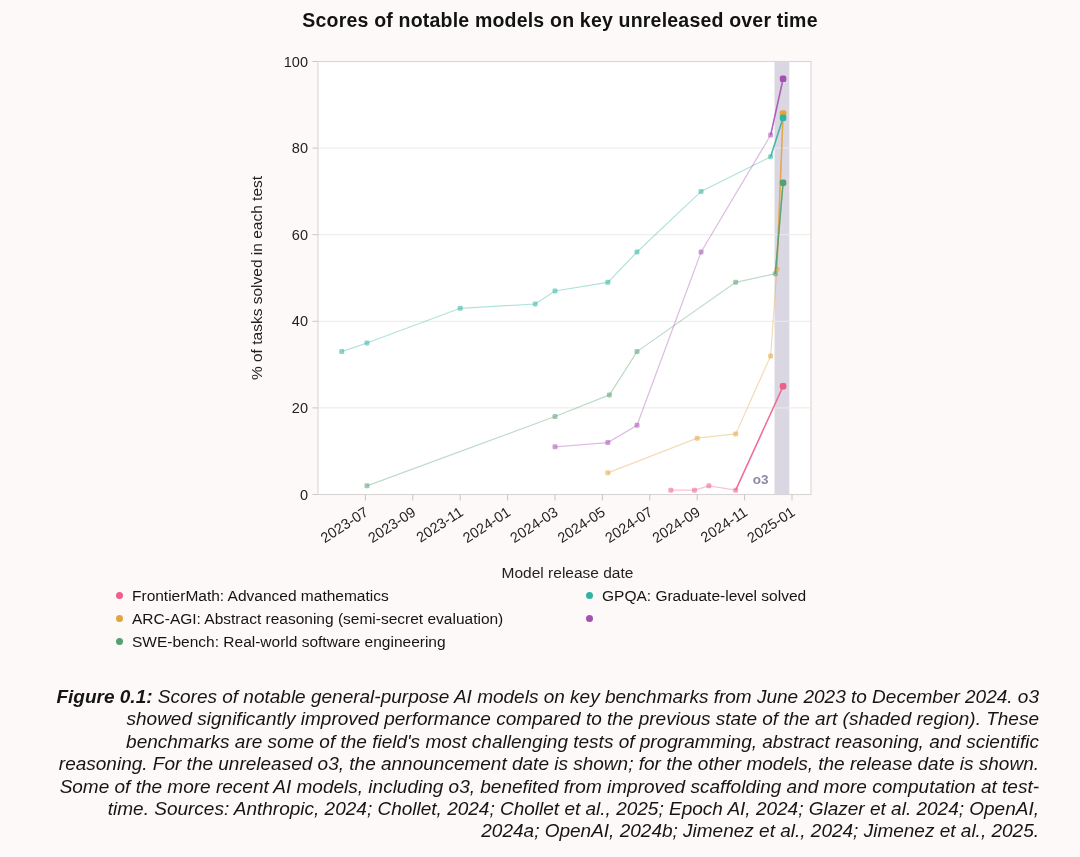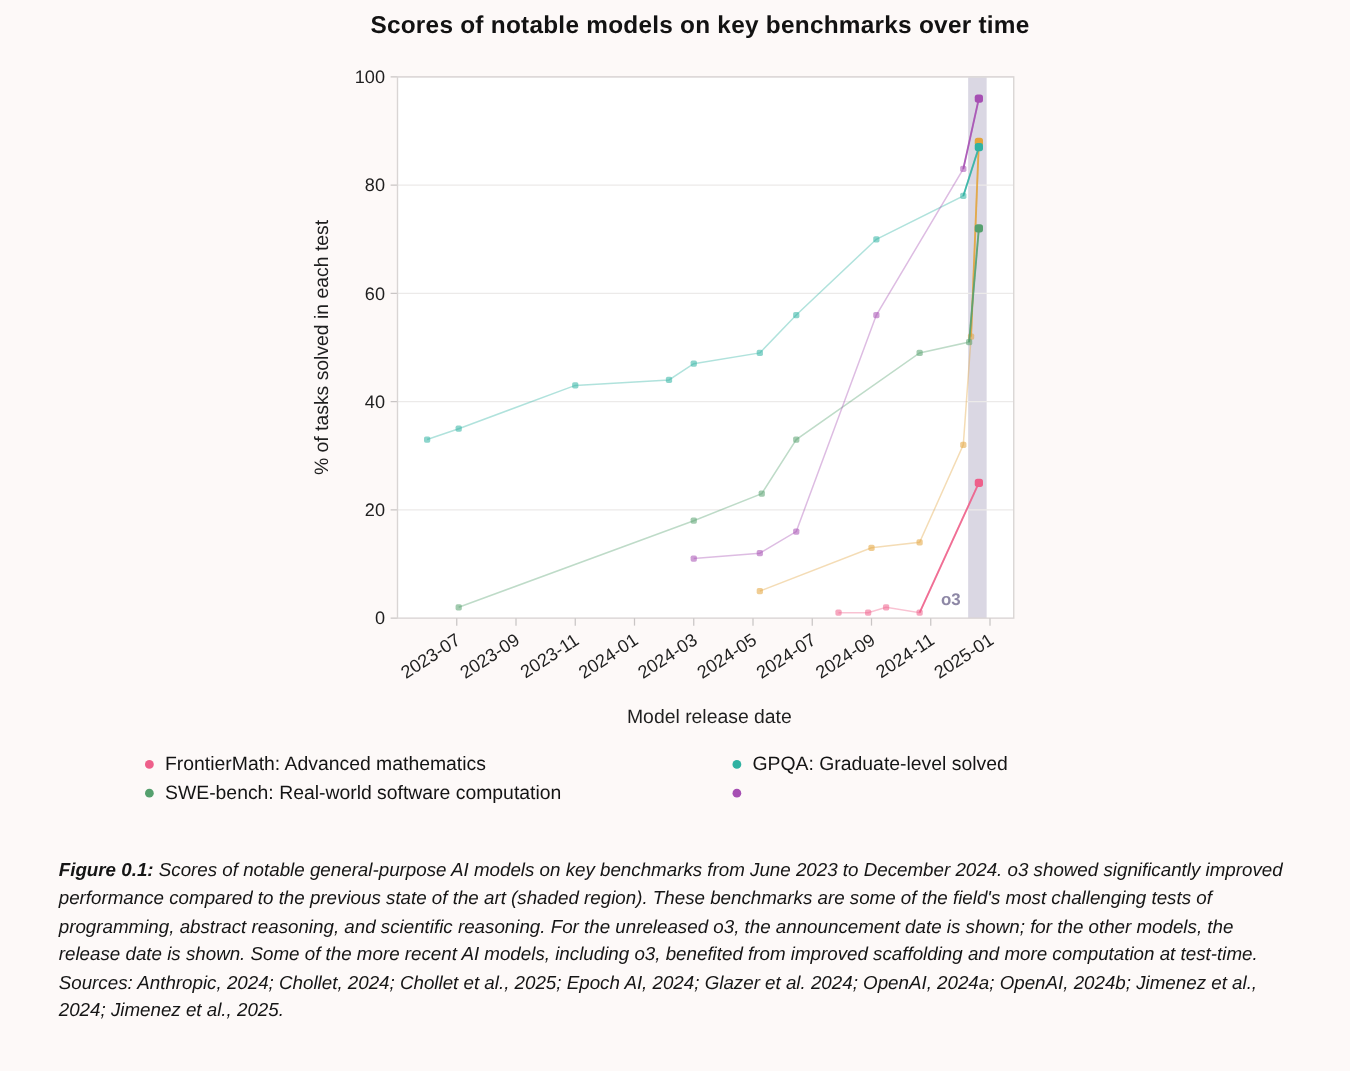--- a/index.html
+++ b/index.html
@@ -15,36 +15,36 @@
     position:absolute;top:9px;left:60px;width:1000px;
     text-align:center;font-size:19.5px;font-weight:600;letter-spacing:.2px;color:#121212;
     z-index:2;
   }
   #chart-svg{position:absolute;top:0;left:0;z-index:1;}
   svg{font-family:"Liberation Sans", sans-serif;}
   .legend{
     position:absolute;top:584px;left:0;width:1080px;z-index:2;
     font-size:15.5px;color:#141414;
   }
-  .legend-col{position:absolute;top:16px;}
+  .legend-col{position:absolute;top:0;}
   .legend-col.c0{left:116px;}
   .legend-col.c1{left:586px;}
   .legend-item{display:flex;align-items:center;height:23px;gap:9px;white-space:nowrap;}
   .legend-dot{width:7px;height:7px;border-radius:50%;flex:0 0 auto;display:inline-block;}
   .caption{
     position:absolute;top:686px;left:47px;width:992px;z-index:2;
-    font-size:15px;font-style:italic;line-height:22.4px;color:#151515;margin:0;
+    font-size:19px;font-style:italic;line-height:22.4px;color:#151515;margin:0;text-align:right;
   }
   .caption strong{font-weight:bold;}
 </style>
 </head>
 <body>
 
 <div id="stage">
-  <div class="chart-title">Scores of notable models on key benchmarks over time</div>
+  <div class="chart-title">Scores of notable models on key unreleased over time</div>
 
   <svg id="chart-svg" width="1080" height="620" viewBox="0 0 1080 620">
       <rect x="318" y="61.5" width="493" height="433" fill="#ffffff"></rect>
       <rect x="774.5286465177398" y="61.5" width="14.793035479631953" height="433" fill="#d8d5e2" opacity="0.95"></rect>
       <line x1="312.5" y1="494.5" x2="318" y2="494.5" stroke="#c9c5c5" stroke-width="1"></line>
       <text x="308" y="499.5" text-anchor="end" font-size="14.5" fill="#1f1f1f">0</text>
       <line x1="318" y1="407.9" x2="811" y2="407.9" stroke="#eceae9" stroke-width="1"></line>
       <line x1="312.5" y1="407.9" x2="318" y2="407.9" stroke="#c9c5c5" stroke-width="1"></line>
       <text x="308" y="412.9" text-anchor="end" font-size="14.5" fill="#1f1f1f">20</text>
       <line x1="318" y1="321.3" x2="811" y2="321.3" stroke="#eceae9" stroke-width="1"></line>
@@ -129,22 +129,26 @@
       <text x="768.5286465177398" y="484" text-anchor="end" font-size="13.5" font-weight="bold" fill="#8e88a6">o3</text>
     </svg>
 
   <div class="legend">
     <div class="legend-col c0">
         <div class="legend-item">
           <span class="legend-dot" style="background: rgb(238, 95, 138);"></span>
           <span>FrontierMath: Advanced mathematics</span>
         </div>
         <div class="legend-item">
+          <span class="legend-dot" style="background: rgb(227, 164, 60);"></span>
+          <span>ARC-AGI: Abstract reasoning (semi-secret evaluation)</span>
+        </div>
+        <div class="legend-item">
           <span class="legend-dot" style="background: rgb(85, 160, 110);"></span>
-          <span>SWE-bench: Real-world software computation</span>
+          <span>SWE-bench: Real-world software engineering</span>
         </div>
       </div>
     <div class="legend-col c1">
         <div class="legend-item">
           <span class="legend-dot" style="background: rgb(48, 178, 162);"></span>
           <span>GPQA: Graduate-level solved</span>
         </div>
         <div class="legend-item">
           <span class="legend-dot" style="background: rgb(166, 79, 179);"></span>
         </div>

